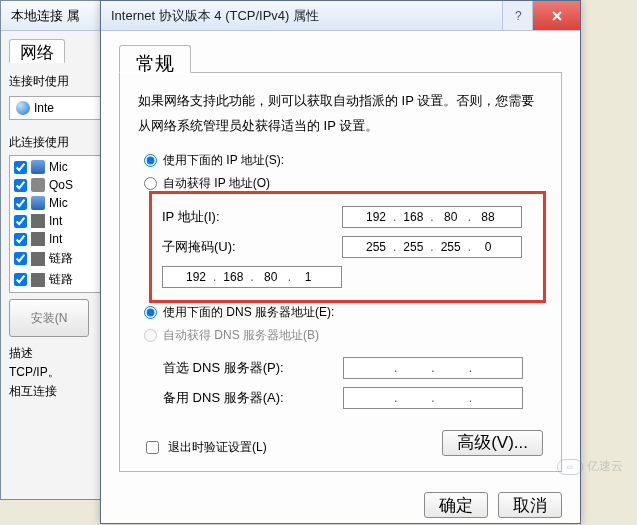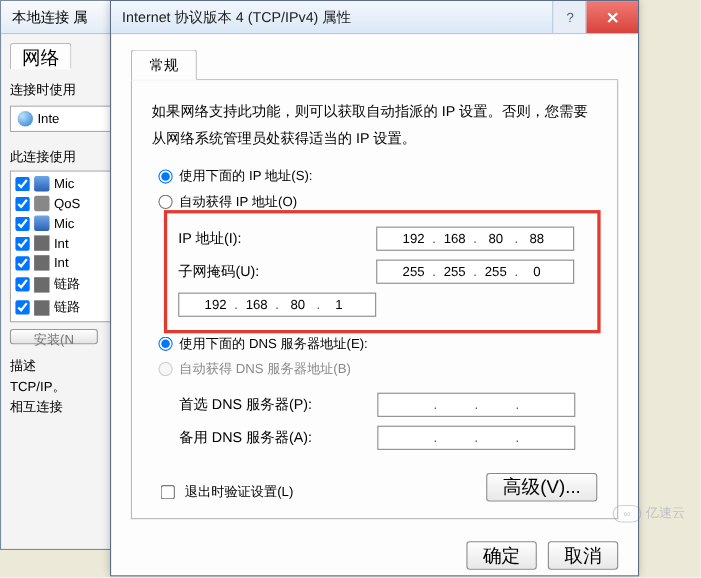--- a/index.html
+++ b/index.html
@@ -17,21 +17,21 @@
 .win-back .body { padding: 10px 8px; }
 .groupbox { border: 1px solid #c9c9c9; border-radius: 3px; margin-bottom: 10px; padding: 8px 6px 6px; position: relative; }
 .net-tab-strip { height: 22px; }
 .list-row { display: flex; align-items: center; gap: 4px; padding: 2px 0; }
 .list-row input[type=checkbox] { margin: 0; }
 .list-row .icon { width: 14px; height: 14px; display: inline-block; }
 .icon-net { background: linear-gradient(#6fa5e8,#2a62b5); border-radius: 2px; }
 .icon-qos { background: #888; border-radius: 2px; }
 .icon-link { background: #6b6b6b; }
 .icon-globe { background: radial-gradient(circle at 30% 30%, #b9e3ff, #2a79c9); border-radius: 50%; }
-.install-btn { width: 80px; height: 14px; margin-top: 6px; background: linear-gradient(#fdfdfd,#e5e5e5); border: 1px solid #9a9a9a; border-radius: 3px; color:#777;}
+.install-btn { width: 80px; height: 38px; margin-top: 6px; background: linear-gradient(#fdfdfd,#e5e5e5); border: 1px solid #9a9a9a; border-radius: 3px; color:#777;}
 .desc { margin-top: 4px; }
 .desc .line { margin: 2px 0; }
 
 
 .win-front {
   position: absolute; left: 100px; top: 0; width: 481px; height: 524px;
   border: 1px solid #5a6b86; background: #fdfdfd; box-shadow: 0 0 8px rgba(0,0,0,.25);
 }
 .titlebar-front {
   height: 30px; background: linear-gradient(#f2f7fd,#dbe7f6);
@@ -40,21 +40,21 @@
 }
 .titlebar-front .title { flex: 1; font-size: 13px; color:#222; }
 .winbtns { display: flex; height: 100%; }
 .winbtn { width: 30px; display:flex; align-items:center; justify-content:center; border-left:1px solid #b8c7df;}
 .winbtn.help { background:#e8eef8;}
 .winbtn.close { width: 48px; background: linear-gradient(#f07a73,#d9433b); color: #fff; font-weight: bold; }
 .winbtn svg { display:block; }
 
 .front-body { padding: 14px 18px 10px; }
 .tab-strip { height: 28px; display:flex; border-bottom: 1px solid #b8b8b8; }
-.tab { padding: 5px 16px 0; border:1px solid #b8b8b8; border-bottom:1px solid #fff; background:#fdfdfd; border-radius:3px 3px 0 0; margin-bottom:-1px; font-size:13px;}
+.tab { padding: 5px 16px 0; border:1px solid #b8b8b8; border-bottom:1px solid #fff; background:#fdfdfd; border-radius:3px 3px 0 0; margin-bottom:-1px; font-size:19px;}
 .tab-panel { border:1px solid #b8b8b8; border-top:none; padding: 16px 18px 14px; background:#fdfdfd; }
 
 .info-text { line-height: 1.9; font-size: 13px; margin-bottom: 14px; }
 
 .radio-row { display:flex; align-items:center; gap:6px; margin: 6px 0 6px 2px; font-size:13px;}
 .radio-row input { margin:0;}
 .radio-row.disabled { color:#8a8a8a;}
 .section { margin-left: 4px; }
 .ip-group { border:1px solid transparent; padding: 2px 0 8px 20px;}
 .ip-row { display:flex; align-items:center; height: 30px; }

